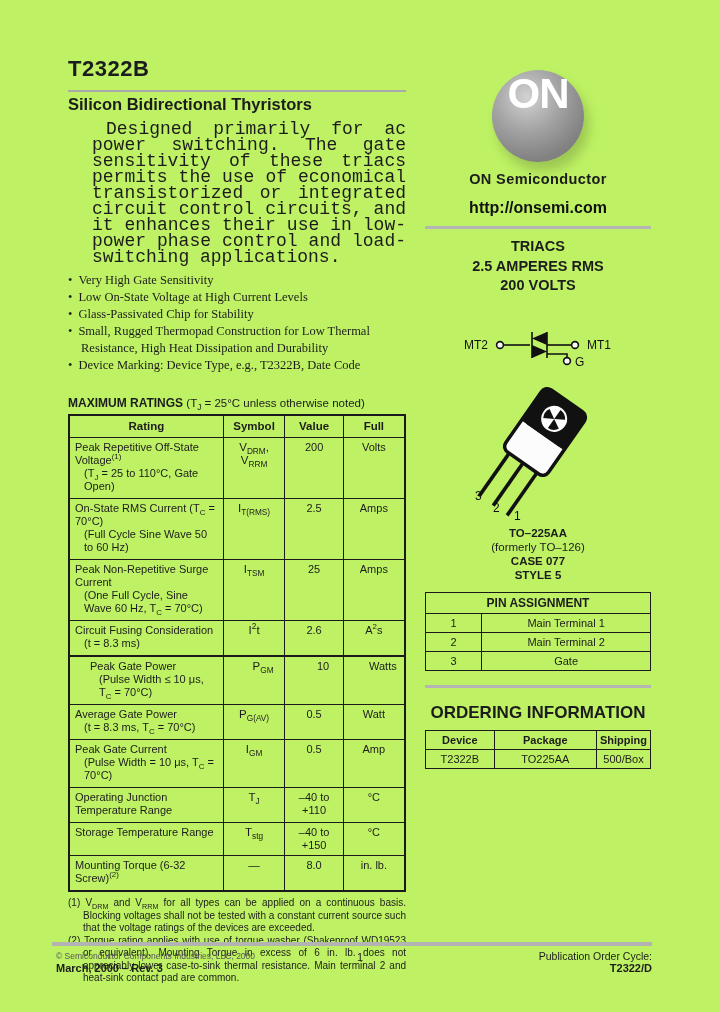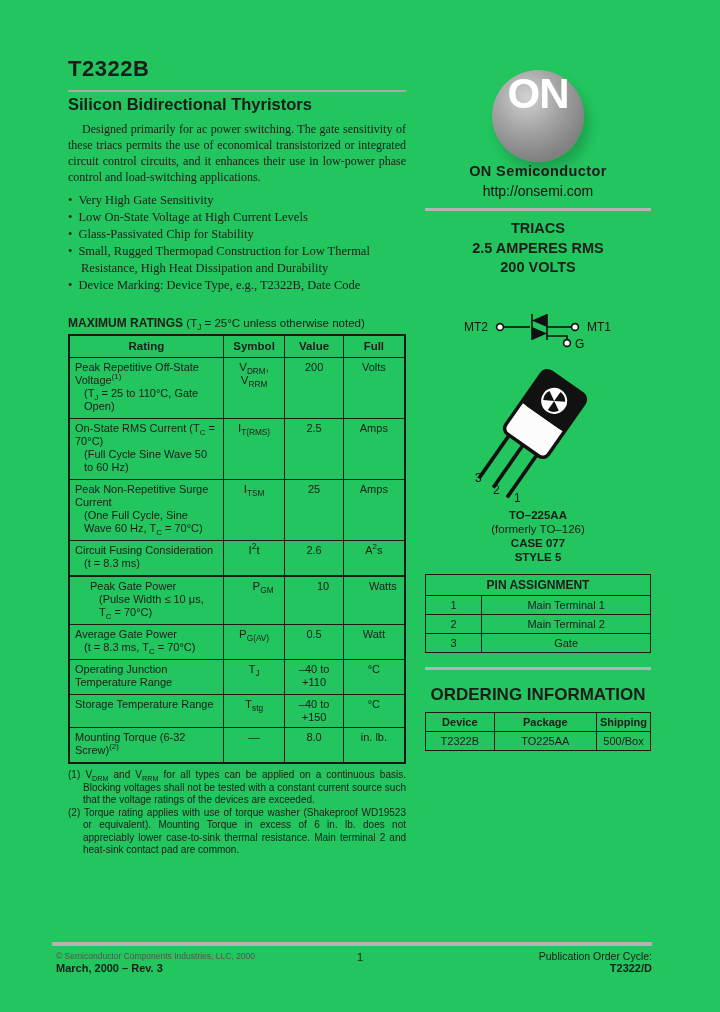--- a/index.html
+++ b/index.html
@@ -1,28 +1,28 @@
 <!DOCTYPE html>
 <html><head>
 <meta charset="utf-8">
 <style>
   html,body{margin:0;padding:0;background:#e8e8e8;}
-  .page{position:relative;width:720px;height:1012px;background:#22c55e;overflow:hidden;
+  .page{position:relative;width:720px;height:1012px;background:#bef264;overflow:hidden;
         font-family:"Liberation Sans",sans-serif;color:#1c1c1c;}
   sub{font-size:72%;line-height:0;}
   sup{font-size:72%;line-height:0;}
 
   
   .left-col{position:absolute;left:68px;top:56px;width:338px;}
   .part-number{font-size:22px;font-weight:bold;letter-spacing:.5px;}
   .title-rule{height:2px;background:#a9a9a9;margin-top:8px;}
   .main-title{font-size:24px;font-weight:bold;margin-top:16px;letter-spacing:.2px;}
   .sub-title{font-size:16.5px;font-weight:bold;margin-top:3px;}
-  .desc{font-family:Liberation Serif, serif;font-size:12px;line-height:16px;
-        text-align:justify;margin-top:7px;text-indent:14px;}
+  .desc{font-family:Liberation Mono, monospace;font-size:18px;line-height:16px;
+        text-align:justify;margin-top:7px;text-indent:14px;margin-left:24px;}
   .features{margin:7px 0 0;padding:0;list-style:none;font-family:"Liberation Serif",serif;
         font-size:12.5px;line-height:17px;}
   .features li{padding-left:13px;text-indent:-13px;}
   .features li::before{content:"•";margin-right:6px;}
   .ratings-head{margin-top:22px;font-size:11.5px;}
   .ratings-head b{font-size:12px;}
   table.ratings{border-collapse:collapse;width:100%;margin-top:4px;font-size:11px;
         line-height:13px;border:2px solid #1a1a1a;}
   table.ratings th,table.ratings td{border:1px solid #1a1a1a;vertical-align:top;}
   table.ratings th{font-size:11.5px;padding:4px 2px;text-align:center;}
@@ -35,22 +35,22 @@
   .footnotes{margin-top:5px;font-size:10px;line-height:12.5px;}
   .footnote{padding-left:15px;text-indent:-15px;text-align:justify;}
 
   
   .right-col{position:absolute;left:425px;top:58px;width:226px;text-align:center;}
   .logo-sphere{width:92px;height:92px;border-radius:50%;margin:12px auto 0;
         background:radial-gradient(circle at 38% 30%,#d2d2d2 0%,#a2a2a2 40%,#828282 72%,#747474 100%);
         box-shadow:5px 9px 12px rgba(0,0,0,.18);
         display:flex;align-items:flex-start;justify-content:center;}
   .logo-on{color:#fff;font-size:42px;font-weight:bold;letter-spacing:-1px;}
-  .brand-name{margin-top:1px;font-size:14.5px;font-weight:bold;letter-spacing:.4px;}
-  .brand-url{margin-top:4px;font-size:14px;font-weight:normal;color:#111;text-decoration:none;display:block;}
+  .brand-name{margin-top:9px;font-size:14.5px;font-weight:bold;letter-spacing:.4px;}
+  .brand-url{margin-top:12px;font-size:16px;font-weight:bold;color:#111;text-decoration:none;display:block;}
   .gray-rule{height:3px;background:#b5b5b5;margin-top:9px;}
   .summary{margin-top:8px;font-size:14.5px;font-weight:bold;line-height:19.5px;}
   .schematic-svg{margin-top:30px;display:block;}
   .package-svg{margin-top:8px;display:block;}
   .pkg-text{font-size:11.5px;line-height:14px;}
   .pkg-text .b{font-weight:bold;}
   table.pins{border-collapse:collapse;width:100%;margin-top:10px;font-size:11px;border:1.5px solid #1a1a1a;}
   table.pins th,table.pins td{border:1px solid #1a1a1a;padding:3px 2px;text-align:center;}
   table.pins th{font-size:12px;}
   td.pin-num{width:25%;}
@@ -128,20 +128,26 @@
         <td class="c-rating"><span>Peak Gate Power</span><span class="cond">(Pulse Width ≤ 10 μs, T<sub>C</sub> = 70°C)</span></td>
         <td class="c-sym">P<sub>GM</sub></td>
         <td class="c-val">10</td>
         <td class="c-unit">Watts</td>
       </tr>
       <tr>
         <td class="c-rating"><span>Average Gate Power</span><span class="cond">(t = 8.3 ms, T<sub>C</sub> = 70°C)</span></td>
         <td class="c-sym">P<sub>G(AV)</sub></td>
         <td class="c-val">0.5</td>
         <td class="c-unit">Watt</td>
+      </tr>
+      <tr>
+        <td class="c-rating"><span>Peak Gate Current</span><span class="cond">(Pulse Width = 10 μs, T<sub>C</sub> = 70°C)</span></td>
+        <td class="c-sym">I<sub>GM</sub></td>
+        <td class="c-val">0.5</td>
+        <td class="c-unit">Amp</td>
       </tr>
       <tr>
         <td class="c-rating"><span>Operating Junction Temperature Range</span></td>
         <td class="c-sym">T<sub>J</sub></td>
         <td class="c-val">–40 to +110</td>
         <td class="c-unit">°C</td>
       </tr>
       <tr>
         <td class="c-rating"><span>Storage Temperature Range</span></td>
         <td class="c-sym">T<sub>stg</sub></td>

